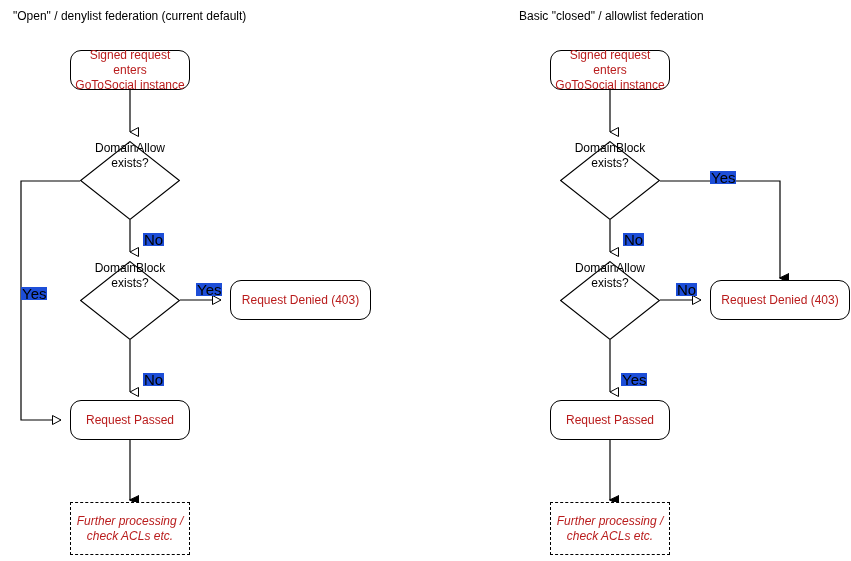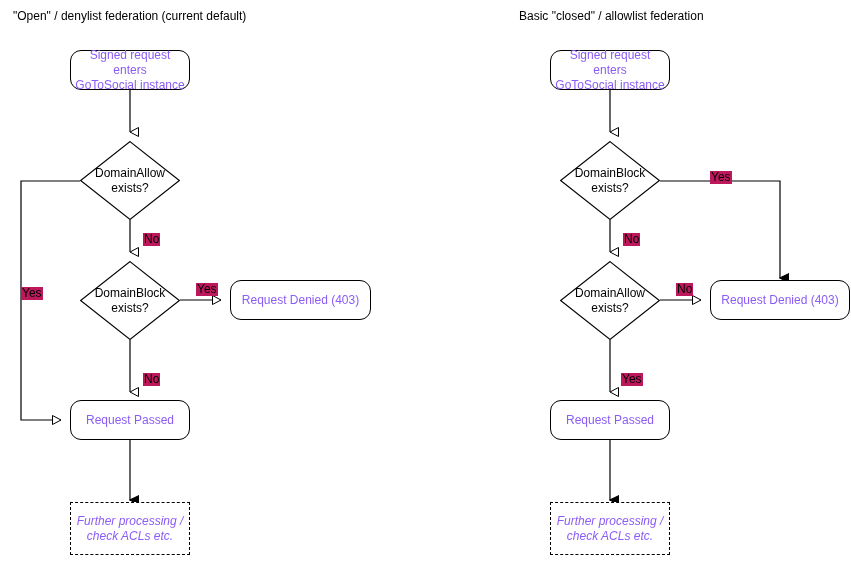--- a/index.html
+++ b/index.html
@@ -35,61 +35,61 @@
   }
   .node {
     position: absolute;
     box-sizing: border-box;
     display: flex;
     align-items: center;
     justify-content: center;
     text-align: center;
     font-size: 12px;
     line-height: 15px;
-    color: #8b5cf6;
+    color: #b91c1c;
     background: #ffffff;
   }
   .node.rounded {
     border: 1px solid #000000;
     border-radius: 11px;
   }
   .node.dashed {
     border: 1px dashed #000000;
     border-radius: 0;
     font-style: italic;
   }
   .node-label {
     display: block;
     padding: 0 4px;
   }
   .diamond {
     position: absolute;
     display: flex;
-    align-items: center;
+    align-items: flex-start;
     justify-content: center;
     text-align: center;
   }
   .diamond svg {
     position: absolute;
     left: 0;
     top: 0;
   }
   .diamond .node-label {
     position: relative;
     font-size: 12px;
     line-height: 15px;
     color: #000000;
     z-index: 2;
   }
   .edge-label {
     position: absolute;
-    font-size: 12px;
+    font-size: 15px;
     line-height: 13px;
     color: #000000;
-    background: #be185d;
+    background: #1d4ed8;
     padding: 0 1px;
     white-space: nowrap;
   }
 </style>
 </head>
 <body>
 
 <div id="canvas">
 
   <svg class="edges" width="851" height="561" viewBox="0 0 851 561" xmlns="http://www.w3.org/2000/svg">

